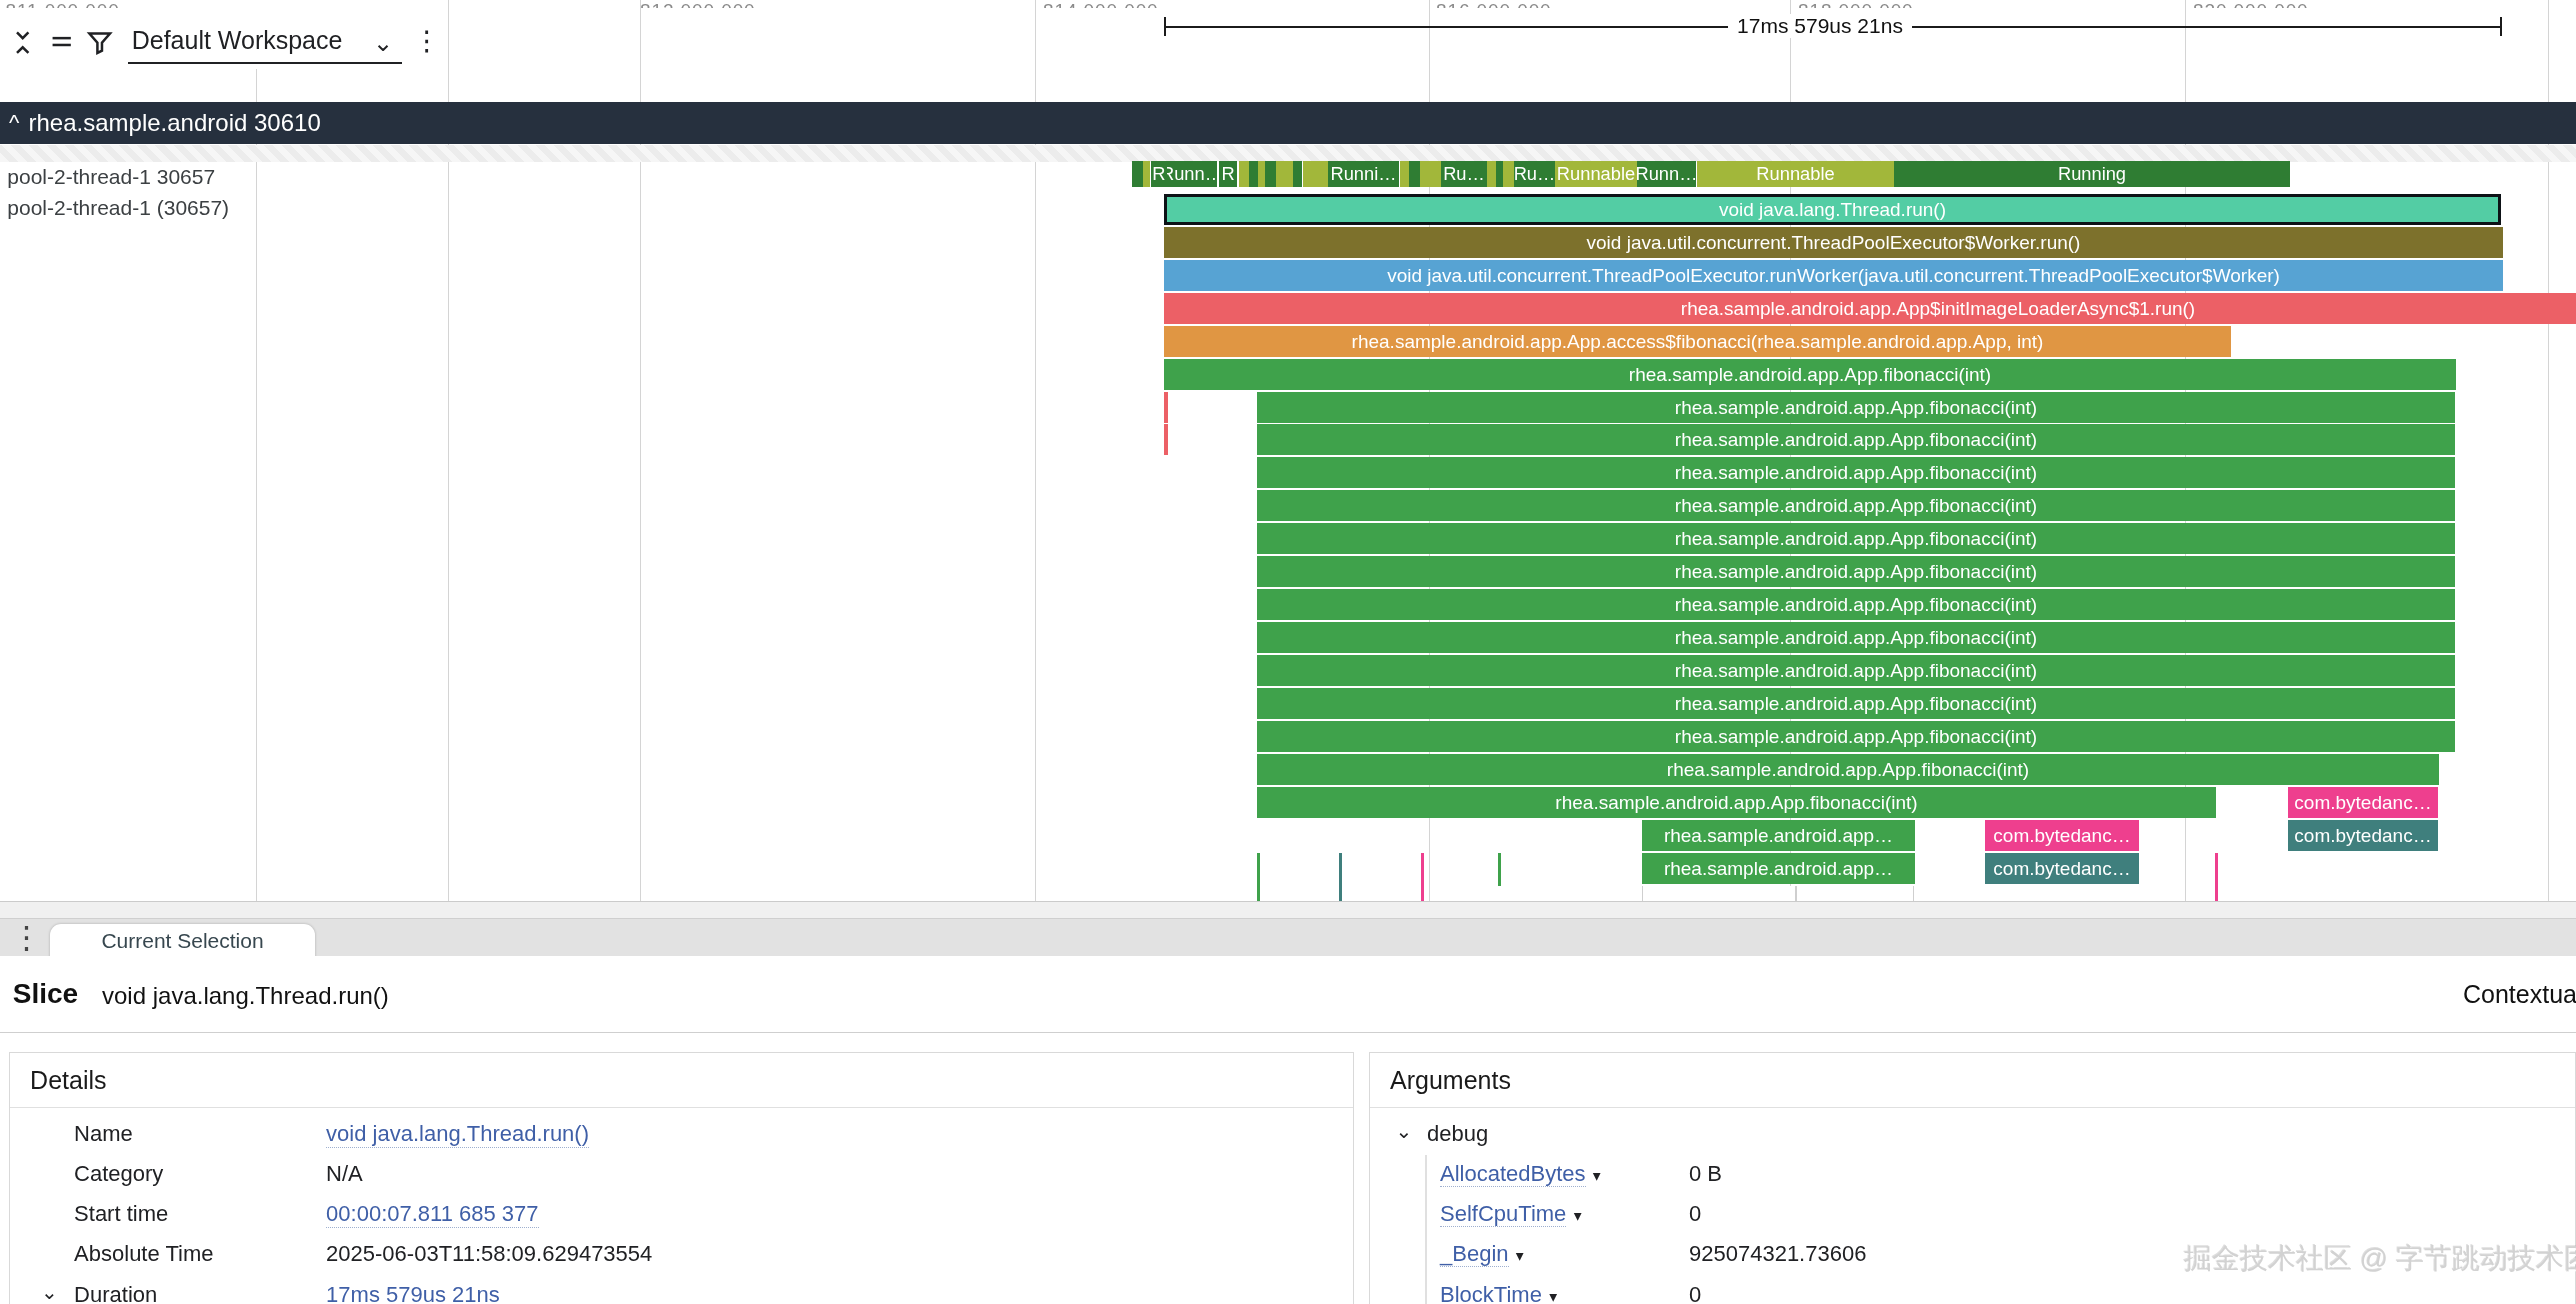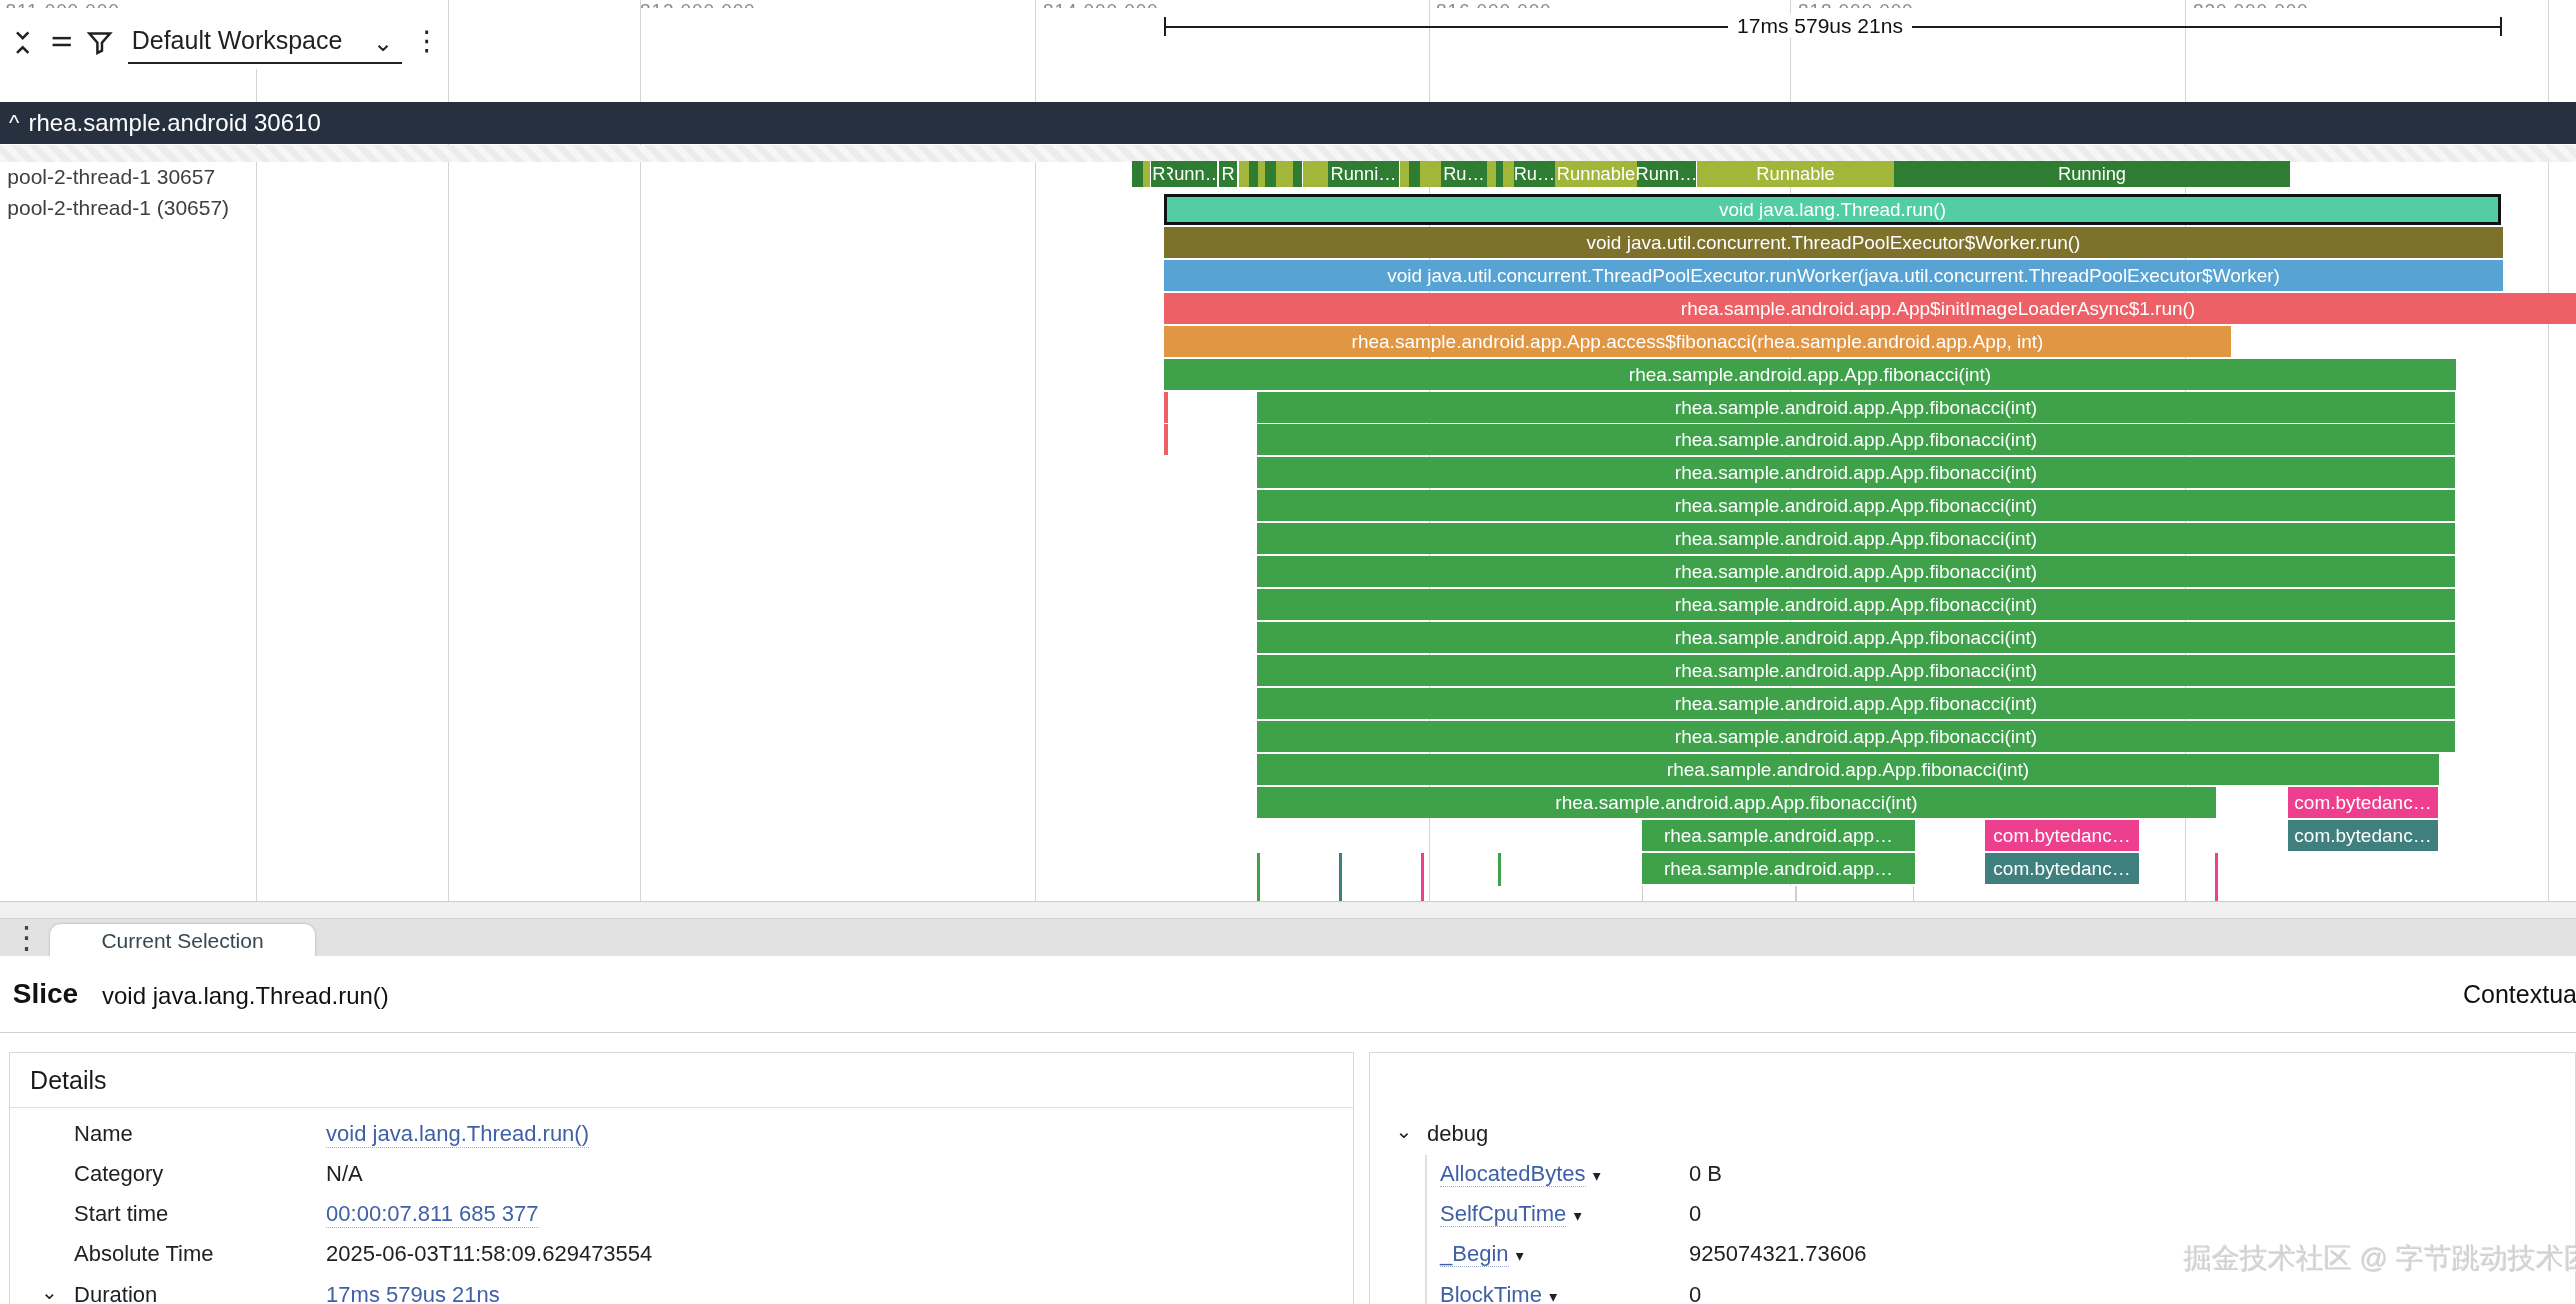--- a/index.html
+++ b/index.html
@@ -233,20 +233,21 @@
         <div class="kv-value linkish" style="left: 316px; top: 148px;">00:00:07.811 685 377</div>
         <div class="kv-label" style="left: 64px; top: 188px;">Absolute Time</div>
         <div class="kv-value" style="left: 316px; top: 188px;">2025-06-03T11:58:09.629473554</div>
         <div class="chev-sm" style="left: 31px; top: 227px; position: absolute;">⌄</div>
         <div class="kv-label" style="left: 64px; top: 229px;">Duration</div>
         <div class="kv-value linkish" style="left: 316px; top: 229px;">17ms 579us 21ns</div>
       </div>
   </div>
 
   <div class="card" style="left:1369px;top:1052px;width:1207px;height:265px;">
+    <div class="card-header">Arguments</div>
     <div class="chev-sm" style="left:25.6px;top:66px;">⌄</div>
     <div class="kv-label" style="left:57px;top:68px;">debug</div>
     <div class="treeline" style="left:55px;top:102px;height:163px;"></div>
     <div id="args-rows">
         <div class="arg-key" style="left: 70px; top: 108px;"><span class="k">AllocatedBytes</span><span class="dd">▾</span></div>
         <div class="kv-value" style="left: 319px; top: 108px;">0 B</div>
         <div class="arg-key" style="left: 70px; top: 148px;"><span class="k">SelfCpuTime</span><span class="dd">▾</span></div>
         <div class="kv-value" style="left: 319px; top: 148px;">0</div>
         <div class="arg-key" style="left: 70px; top: 188px;"><span class="k">_Begin</span><span class="dd">▾</span></div>
         <div class="kv-value" style="left: 319px; top: 188px;">925074321.73606</div>

